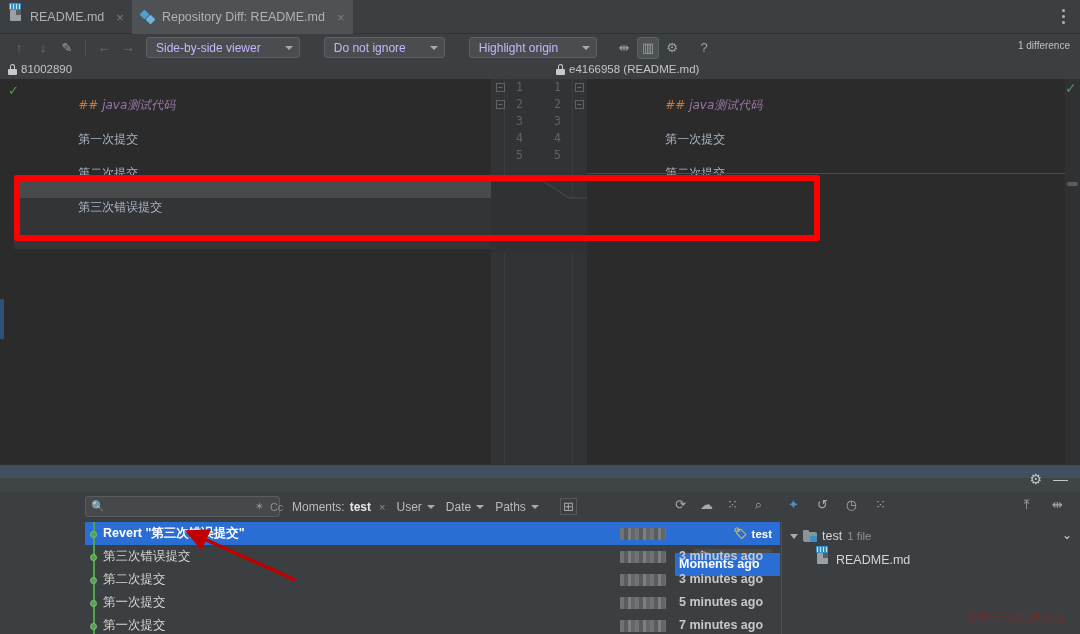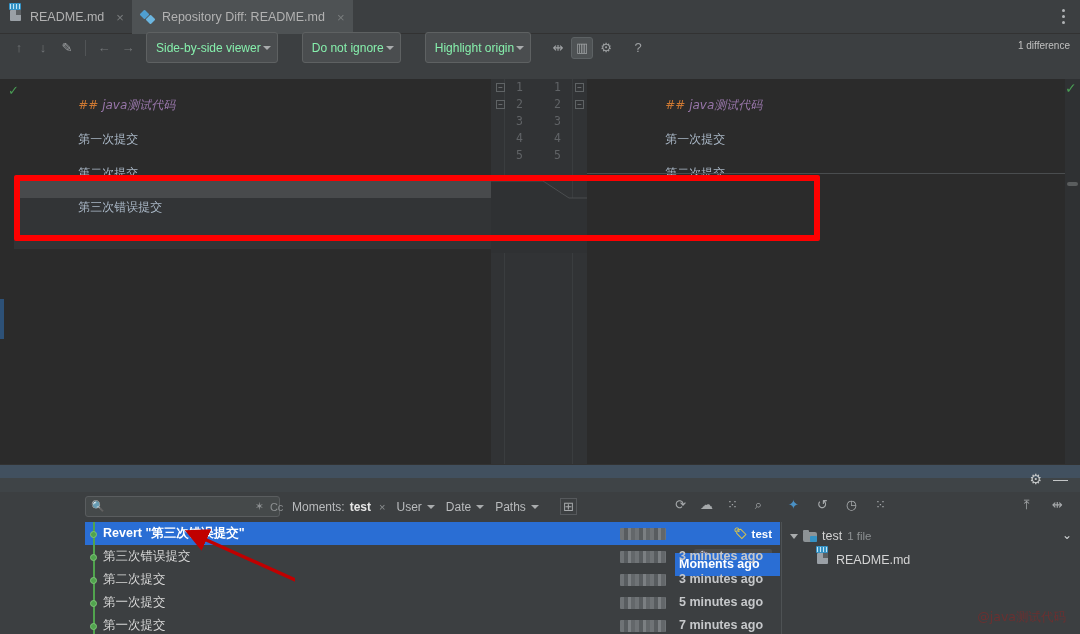--- a/index.html
+++ b/index.html
@@ -75,24 +75,24 @@
   }
   .tb-icon {
     width: 22px; height: 22px; display: flex; align-items: center; justify-content: center;
     color: #9ea1a3; font-size: 13px; position: relative; border-radius: 3px;
   }
   .tb-icon.disabled { opacity: .55; }
   .tb-icon.selected { background: #4e5254; border: 1px solid #5d6264; }
   .tb-sep { width: 1px; height: 16px; background: #515456; margin: 0 5px; }
 
   .combo {
-    height: 31px; display: flex; align-items: center; gap: 2px;
+    height: 21px; display: flex; align-items: center; gap: 24px;
     padding: 0 6px 0 9px; margin-left: 5px;
     border: 1px solid #5e6162; border-radius: 3px;
-    background: #4a4d4f; color: #86efac; font-size: 12px; white-space: nowrap;
+    background: #4a4d4f; color: #c4b5fd; font-size: 12px; white-space: nowrap;
   }
   .caret { width: 0; height: 0; border-left: 4px solid transparent; border-right: 4px solid transparent;
            border-top: 4px solid #a9acad; }
   .diffcount {
     position: absolute; right: 10px; top: 6px;
     color: #c0c0c0; font-size: 10px;
   }
 
   
   .fileheaders {
@@ -296,20 +296,36 @@
     </div>
 
     <div class="tb-icon" style="margin-left:14px;">⇹</div>
     <div class="tb-icon selected">▥</div>
     <div class="tb-icon">⚙</div>
     <div class="tb-icon" style="margin-left:8px;">?</div>
 
     <div class="diffcount">1 difference</div>
   </div>
 
+  <div class="fileheaders">
+    <div class="fh-left">
+      <span class="lock">
+          <span class="shk"></span>
+          <span class="body"></span>
+        </span>
+      <span>81002890</span>
+    </div>
+    <div class="fh-right">
+      <span class="lock">
+          <span class="shk"></span>
+          <span class="body"></span>
+        </span>
+      <span>e4166958 (README.md)</span>
+    </div>
+  </div>
 
   <div class="diffarea">
 
     <div class="pane-left">
       <div class="check-ok2">✓</div>
 
       <div class="delhunk" style="left:14px; top:102px; width:477px; height:17px;"></div>
       <div class="delhunk" style="left:14px; top:119px; width:477px; height:51px; background:#323436;"></div>
 
       <div class="codeline" style="top:0px;">
@@ -521,14 +537,14 @@
 
   <svg class="redarrow" style="left:185px; top:528px;" width="130" height="62">
     <defs>
       <marker id="ah" markerWidth="7" markerHeight="7" refX="5" refY="3.5" orient="auto">
         <polygon points="0 0, 7 3.5, 0 7" fill="#c00000"></polygon>
       </marker>
     </defs>
     <line x1="128" y1="60" x2="6" y2="5" stroke="#c00000" stroke-width="3.4" marker-end="url(#ah)"></line>
   </svg>
 
-  <div class="watermark">@java测试代码</div>
+  <div class="watermark">@第三次错误提交</div>
 </div>
 
 </body></html>

